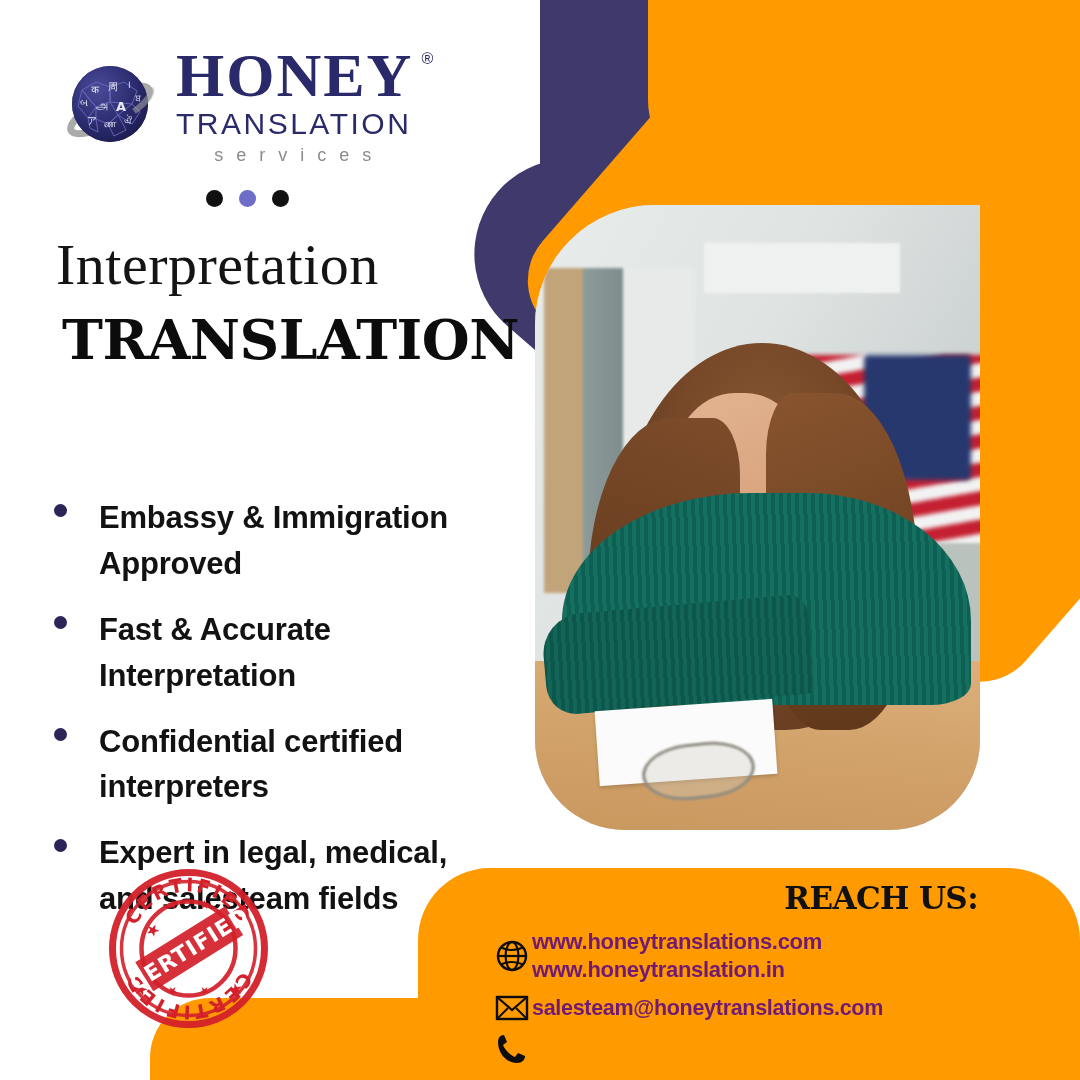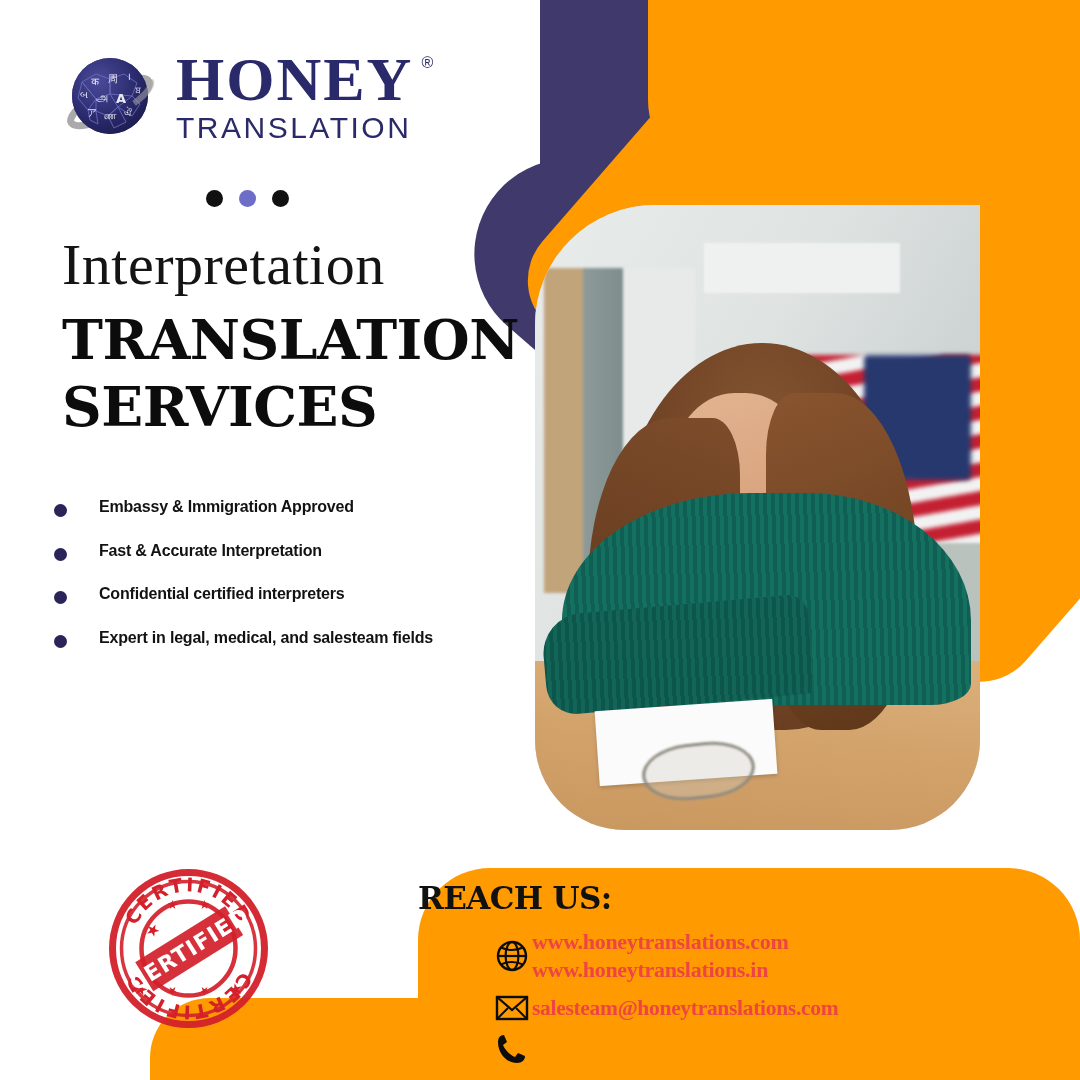--- a/index.html
+++ b/index.html
@@ -137,41 +137,41 @@
   .ph-wire2{position:absolute;left:48%;top:47%;width:2px;height:9%;
     background:#c9cdcd;transform:rotate(-22deg);}
 
   
   .logo-block{position:absolute;left:58px;top:46px;display:flex;align-items:center;gap:14px;}
   .globe{position:relative;width:104px;height:104px;}
   .dots-row{position:absolute;left:206px;top:190px;display:flex;gap:16px;align-items:center;}
   .dot{width:17px;height:17px;border-radius:50%;}
 
   .head-script{
-    position:absolute;left:62px;top:236px;
+    position:absolute;left:56px;top:236px;
     font-family:"Liberation Serif", serif;
     font-size:58px;font-weight:400;color:#141414;
     letter-spacing:.5px;line-height:1;
   }
   .head-bold{
     position:absolute;left:62px;top:306px;
     font-family:"DejaVu Serif", serif;
     font-size:55px;font-weight:700;color:#0c0c0c;
     line-height:1.22;letter-spacing:-.5px;
   }
 
   .bullets{position:absolute;left:54px;top:495px;width:470px;}
   .bullet-row{display:flex;align-items:flex-start;margin-bottom:20px;}
   .bullet-dot{
     width:13px;height:13px;border-radius:50%;background:#2A2458;
     margin-top:9px;margin-right:32px;flex:0 0 auto;
   }
   .bullet-text{
     font-family:"Liberation Sans", sans-serif;
-    font-size:16px;font-weight:700;color:#121212;
+    font-size:31px;font-weight:700;color:#121212;
     line-height:1.48;letter-spacing:-.2px;
   }
 
   .tagline{
     position:absolute;left:62px;top:779px;
     font-family:"DejaVu Serif", serif;
     font-size:26.5px;font-weight:700;color:#0e0e0e;
     letter-spacing:-.2px;white-space:nowrap;
   }
 
@@ -186,31 +186,31 @@
   .orange-panel{
     position:absolute;left:418px;top:868px;width:662px;height:212px;
     background:#FF9A00;border-radius:72px 72px 0 0;
   }
   .orange-joint{
     position:absolute;left:418px;top:990px;width:120px;height:90px;background:#FF9A00;
   }
 
   .reach-title{
     position:absolute;left:418px;top:880px;width:560px;
-    text-align:left;
+    text-align:right;
     font-family:"DejaVu Serif", serif;
     font-size:31px;font-weight:700;color:#111111;
     letter-spacing:-.6px;
   }
   .contact-list{position:absolute;left:492px;top:928px;width:580px;}
   .contact-row{display:flex;align-items:center;margin-bottom:11px;}
   .c-icon{width:40px;flex:0 0 auto;display:flex;align-items:center;justify-content:center;}
   .c-text{
-    font-family:Liberation Serif, serif;
-    font-size:22px;font-weight:700;color:#ef4444;
+    font-family:Liberation Sans, sans-serif;
+    font-size:22px;font-weight:700;color:#701a75;
     line-height:1.26;letter-spacing:-.3px;
   }
   .c-text.small{font-size:21.5px;}
 </style>
 </head>
 <body>
 
 <div id="poster">
 
   <div class="shape-purple-band"></div>
@@ -284,33 +284,33 @@
         </g>
         <ellipse cx="52" cy="56" rx="46" ry="14" fill="none" stroke="#a9a9a9" stroke-width="6" transform="rotate(-28 52 56)" opacity=".55" stroke-dasharray="70 200" stroke-dashoffset="40"></ellipse>
       </svg>
     </div>
     <div>
       <div style="position:relative;text-align:center;">
         <span style="font-family:'Liberation Serif',serif;font-size:62px;font-weight:700;color:#2A2A6B;letter-spacing:2px;line-height:.95;display:inline-block;">HONEY</span>
         <span style="font-family:'Liberation Sans',sans-serif;font-size:16px;color:#2A2A6B;position:absolute;top:4px;right:-20px;">®</span>
       </div>
       <div style="font-family:'Liberation Sans',sans-serif;font-size:30px;font-weight:400;color:#2A2A6B;letter-spacing:2.5px;line-height:1.15;margin-top:2px;">TRANSLATION</div>
+      <div style="font-family:'Liberation Sans',sans-serif;font-size:18px;font-weight:400;color:#8b8b8b;letter-spacing:4px;text-align:center;margin-top:4px;">s e r v i c e s</div>
     </div>
   </div>
 
   <div class="dots-row">
     <span class="dot" style="background:#111111;"></span>
     <span class="dot" style="background:#6E6EC8;"></span>
     <span class="dot" style="background:#111111;"></span>
   </div>
 
   <div class="head-script">Interpretation</div>
   <div class="head-bold">
     <div>TRANSLATION</div>
-    <div>SERVICES</div>
   </div>
 
   <div class="bullets">
     <div class="bullet-row">
       <span class="bullet-dot"></span>
       <span class="bullet-text">Embassy &amp; Immigration Approved</span>
     </div>
     <div class="bullet-row">
       <span class="bullet-dot"></span>
       <span class="bullet-text">Fast &amp; Accurate Interpretation</span>
@@ -373,21 +373,21 @@
         <svg width="34" height="34" viewBox="0 0 34 34">
           <circle cx="17" cy="17" r="14" fill="none" stroke="#0d0d0d" stroke-width="2.4"></circle>
           <ellipse cx="17" cy="17" rx="6.4" ry="14" fill="none" stroke="#0d0d0d" stroke-width="2.2"></ellipse>
           <line x1="3" y1="17" x2="31" y2="17" stroke="#0d0d0d" stroke-width="2.2"></line>
           <path d="M6 8.5 Q17 13.5 28 8.5" fill="none" stroke="#0d0d0d" stroke-width="2"></path>
           <path d="M6 25.5 Q17 20.5 28 25.5" fill="none" stroke="#0d0d0d" stroke-width="2"></path>
         </svg>
       </span>
       <span class="c-text">
         <span style="display:block;">www.honeytranslations.com</span>
-        <span style="display:block;">www.honeytranslations.in</span>
+        <span style="display:block;">www.honeytranslation.in</span>
       </span>
     </div>
 
     <div class="contact-row" style="margin-top:4px;align-items:center;">
       <span class="c-icon">
         <svg width="34" height="28" viewBox="0 0 34 28">
           <rect x="2" y="3" width="30" height="22" fill="none" stroke="#0d0d0d" stroke-width="2.4"></rect>
           <polyline points="2,3 17,16 32,3" fill="none" stroke="#0d0d0d" stroke-width="2.2"></polyline>
           <line x1="2" y1="25" x2="13" y2="14" stroke="#0d0d0d" stroke-width="2"></line>
           <line x1="32" y1="25" x2="21" y2="14" stroke="#0d0d0d" stroke-width="2"></line>

